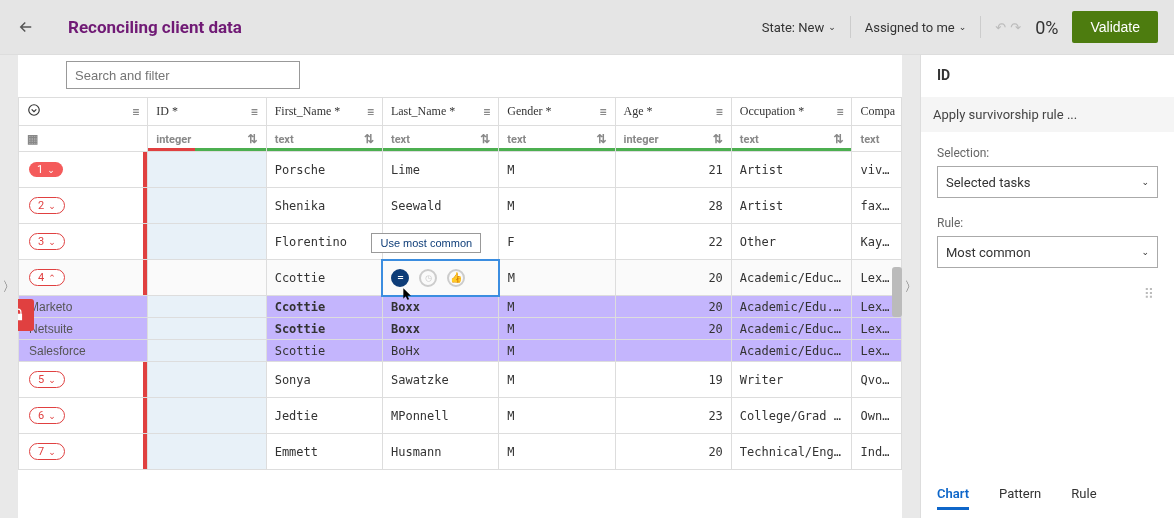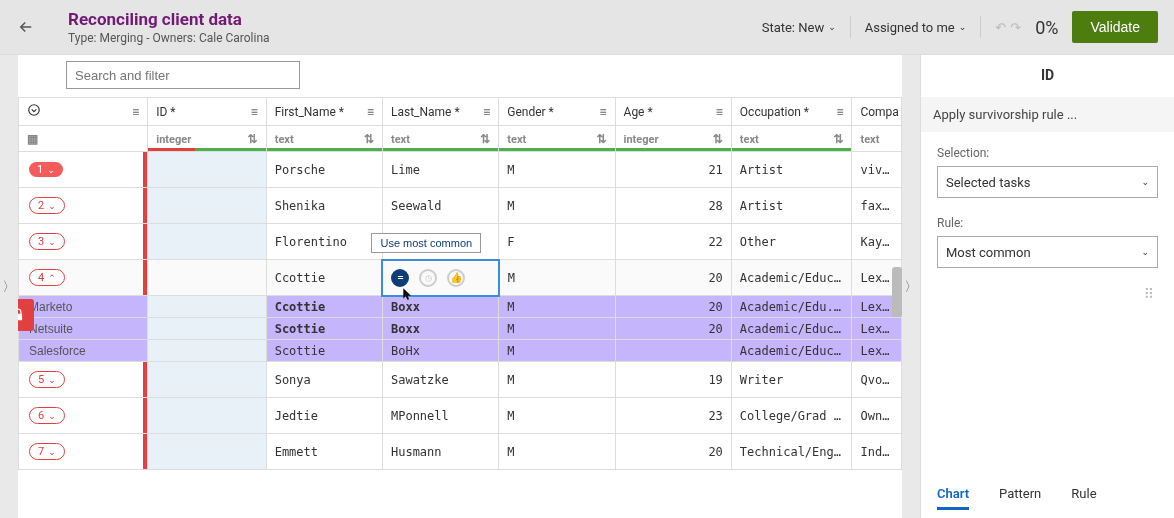--- a/index.html
+++ b/index.html
@@ -44,21 +44,21 @@
   .col-fname { width: 108px; }
   .col-lname { width: 108px; }
   .col-gender { width: 108px; }
   .col-age { width: 108px; }
   .col-occ { width: 112px; }
   .col-comp { width: 46px; }
   
   thead tr.hdr1 th { height: 28px; background: #fff; }
   thead tr.hdr2 th { height: 26px; background: #fff; position: relative; }
   .hdr-inner { display: flex; align-items: center; justify-content: space-between; padding: 0 8px; height: 100%; }
-  .hdr-label { color: #333; font-weight: 400; }
+  .hdr-label { color: #333; font-weight: 400; font-family: Liberation Serif, serif; }
   .hdr-menu { color: #666; cursor: pointer; }
   .type-label { color: #888; font-size: 11px; padding-left: 8px; }
   .type-sort { float: right; padding-right: 8px; color: #888; }
   .quality-bar { height: 3px; background: #4caf50; position: absolute; bottom: 0; left: 0; right: 0; }
   .quality-bar.red { background: #e04040; }
   .quality-bar.red.partial::after { content:""; position:absolute; left:40%; right:0; top:0; bottom:0; background:#4caf50; }
   
   tbody td { padding: 0 8px; white-space: nowrap; overflow: hidden; text-overflow: ellipsis; font-family: Menlo, Consolas, monospace; font-size: 12px; color: #333; }
   tbody td.badge-cell { font-family: inherit; padding-left: 10px; position: relative; }
   tbody td.badge-cell .redbar { position: absolute; right: 0; top: 0; bottom: 0; width: 4px; background: #e04040; }
@@ -80,21 +80,21 @@
   .src-row td { background: #c4b5fd; height: 22px; font-size: 12px; }
   .src-row td.bold { font-weight: 700; }
   
   .lock-badge { position: absolute; left: -16px; top: 244px; width: 32px; height: 32px; background: #e04040; color: #fff; border-radius: 3px; display: flex; align-items: center; justify-content: center; z-index: 5; }
   
   
   .right-rail { width: 18px; background: #e9e9e9; display: flex; align-items: center; justify-content: center; }
   .right-rail .expand { color: #666; cursor: pointer; }
   
   .side-panel { width: 254px; background: #fff; border-left: 1px solid #ddd; display: flex; flex-direction: column; padding: 12px 16px 0; }
-  .sp-title { font-size: 14px; font-weight: 700; margin-bottom: 14px; text-align: center; }
+  .sp-title { font-size: 14px; font-weight: 700; margin-bottom: 14px; }
   .sp-tabs { display: flex; gap: 20px; border-bottom: 1px solid #ddd; margin-bottom: 0; }
   .sp-tab { padding: 6px 0; font-size: 13px; color: #333; cursor: pointer; }
   .sp-tab.active { color: #0e66c9; border-bottom: 3px solid #0e66c9; font-weight: 600; }
   .sp-rule-row { background: #f5f5f5; padding: 10px 12px; margin: 0 -16px 14px; font-size: 13px; color: #444; }
   .sp-label { font-size: 12px; color: #666; margin-bottom: 6px; }
   .sp-select { width: 100%; height: 32px; border: 1px solid #aaa; padding: 0 8px; font-size: 13px; background: #fff; display: flex; align-items: center; justify-content: space-between; cursor: pointer; margin-bottom: 18px; }
   .sp-bottom-tabs { margin-top: auto; display: flex; gap: 30px; border-top: 1px solid transparent; padding-top: 16px; padding-bottom: 8px; }
   .sp-btab { font-size: 13px; color: #333; padding: 6px 0; cursor: pointer; }
   .sp-btab.active { color: #0e66c9; border-bottom: 3px solid #0e66c9; font-weight: 600; }
   .drag-handle { color: #bbb; font-size: 14px; text-align: right; padding-right: 4px; }
@@ -108,21 +108,20 @@
 <body>
 
 <div class="header">
   <div class="back-arrow">
     <svg width="18" height="18" viewBox="0 0 24 24" fill="none" stroke="#555" stroke-width="2">
         <path d="M19 12H5M11 18l-6-6 6-6"></path>
       </svg>
   </div>
   <div class="header-title-block">
     <div class="header-title">Reconciling client data</div>
-    <div class="header-sub">Type: Merging - Owners: Cale Carolina</div>
   </div>
   <div class="header-spacer"></div>
   <div class="header-controls">
     <div class="hc-drop">
         <span>State: New</span>
         <span class="chev">⌄</span>
       </div>
     <div class="hc-sep"></div>
     <div class="hc-drop">
         <span>Assigned to me</span>

